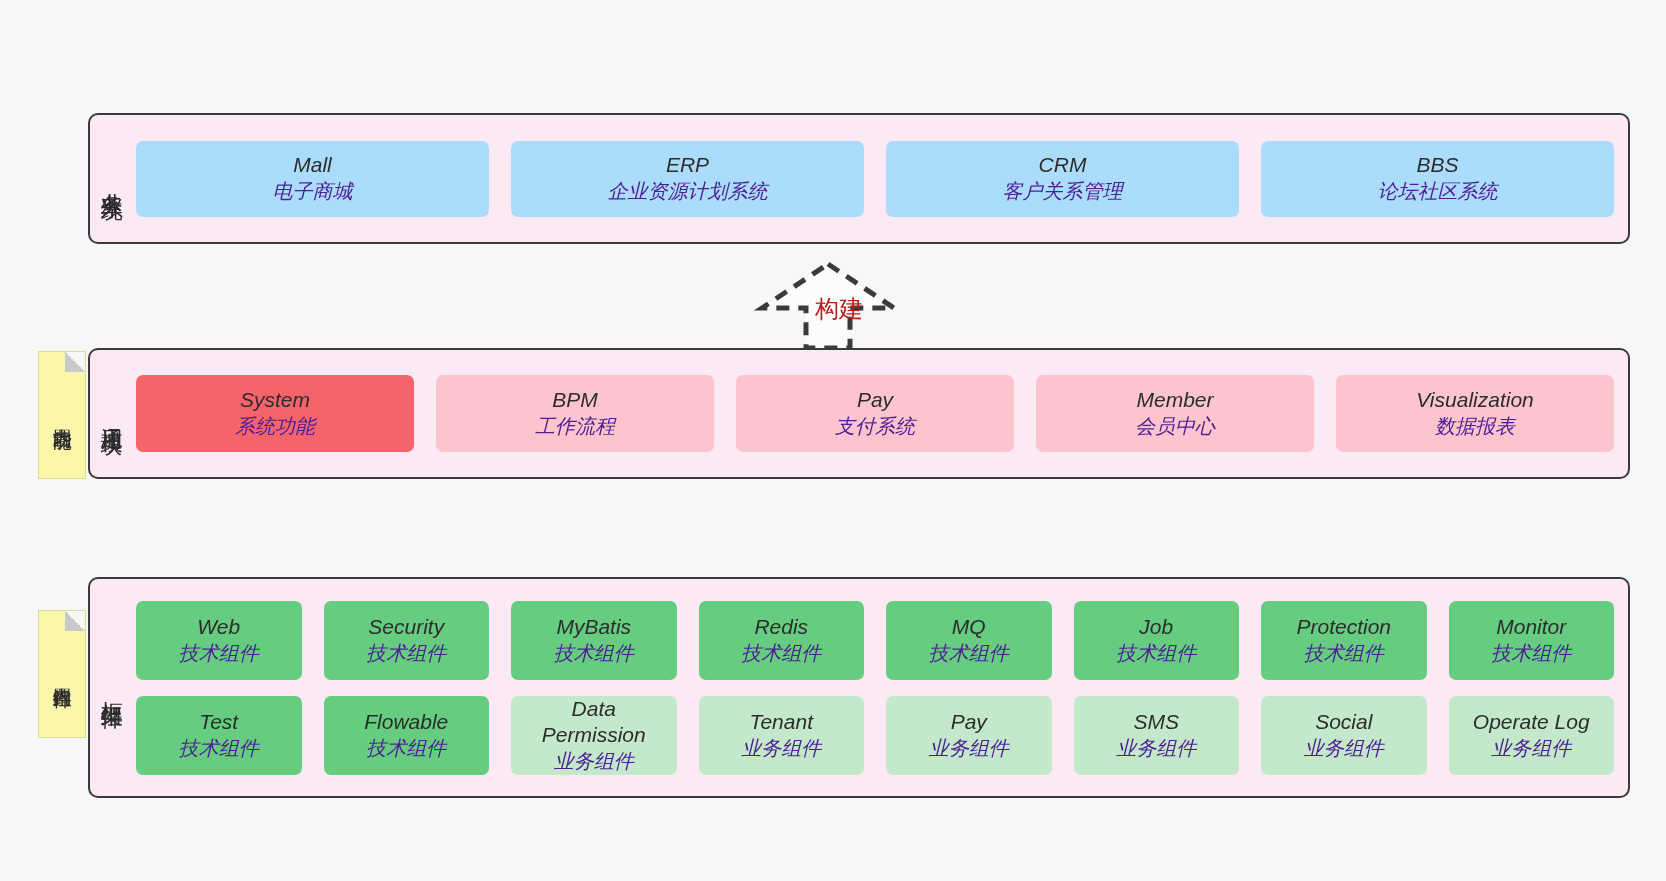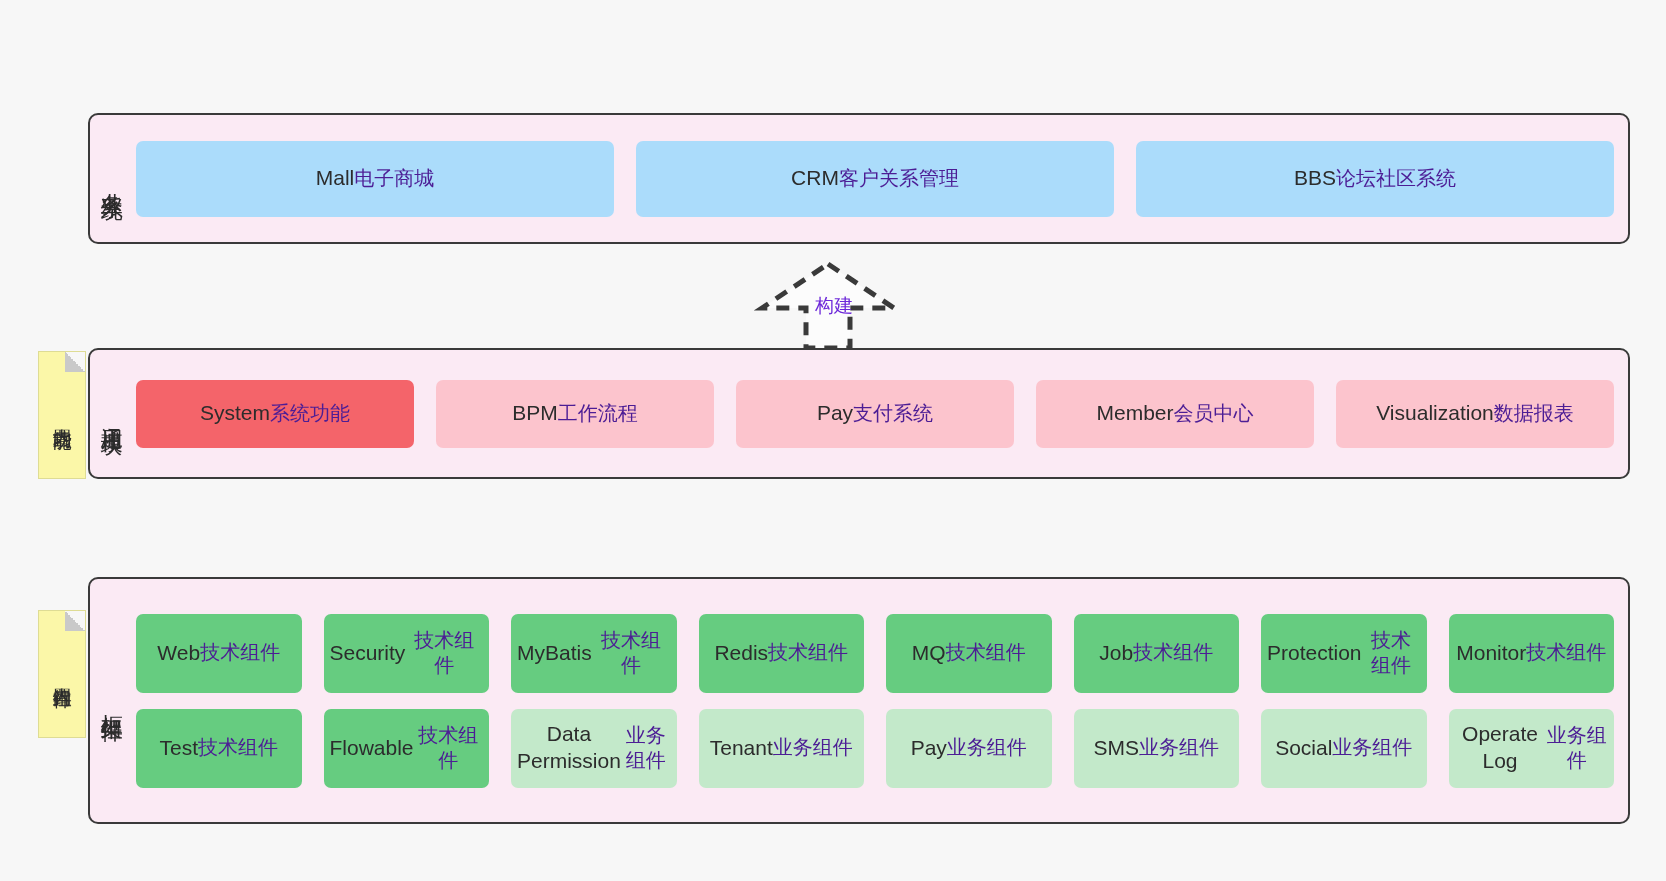--- a/index.html
+++ b/index.html
@@ -48,45 +48,47 @@
   }
   .card-row{
     display:flex;
     gap:22px;
     align-items:stretch;
   }
   .card{
     flex:1 1 0;
     border-radius:7px;
     display:flex;
+    flex-direction:column;
     align-items:center;
     justify-content:center;
     text-align:center;
     line-height:1.27;
     box-sizing:border-box;
     padding:4px 6px;
+    font-style:italic;
   }
   .card .t1{font-size:21px;color:#2c2c2c;}
   .card .t2{font-size:20px;color:#4c1d95;}
 
   
   .c-blue   {background:#abdcfb;}
   .c-red    {background:#f4646a;}
   .c-pink   {background:#fcc4cd;}
   .c-green  {background:#66cc80;}
   .c-lgreen {background:#c3e9ca;}
 
   
   #layer-business{left:88px;  top:113px; width:1542px; height:131px;}
   #layer-business .card-row{height:76px;}
 
   #layer-modules{left:88px;  top:348px; width:1542px; height:131px;}
-  #layer-modules .card-row{height:68px;}
-
-  #layer-framework{left:88px; top:577px; width:1542px; height:247px;}
+  #layer-modules .card-row{height:77px;}
+
+  #layer-framework{left:88px; top:577px; width:1542px; height:221px;}
   #layer-framework .card-row{height:79px;}
 
   
   .sticky{
     position:absolute;
     width:48px;
     background:#fbf7a8;
     border:1px solid #dedc94;
     display:flex;
     align-items:center;
@@ -108,22 +110,22 @@
     background:linear-gradient(225deg,#f7f7f7 0 50%,#c9c9c9 50% 100%);
   }
   #sticky-modules{left:38px; top:351px; height:128px;}
   #sticky-framework{left:38px; top:610px; height:128px;}
 
   
   .gen-arrow{position:absolute;}
   .gen-arrow svg{display:block;overflow:visible;}
   .gen-arrow .lbl{
     position:absolute;
-    font-size:19px;
-    color:#6d28d9;
+    font-size:24px;
+    color:#b91c1c;
     background:transparent;
     white-space:nowrap;
     user-select:none;
   }
   #arrow-build{left:758px; top:262px; width:140px; height:86px;}
   #arrow-build .lbl{left:57px; top:31px;}
   #arrow-impl{left:772px; top:492px; width:140px; height:86px;}
   #arrow-impl .lbl{left:57px; top:31px;}
 </style>
 </head>
@@ -133,20 +135,24 @@
 
   <div class="layer" id="layer-business">
     <div class="layer-label">业务系统</div>
     <div class="layer-body">
       <div class="card-row">
         <div class="card c-blue">
           <span class="t1">Mall</span>
           <span class="t2">电子商城</span>
         </div>
         <div class="card c-blue">
+          <span class="t1">ERP</span>
+          <span class="t2">企业资源计划系统</span>
+        </div>
+        <div class="card c-blue">
           <span class="t1">CRM</span>
           <span class="t2">客户关系管理</span>
         </div>
         <div class="card c-blue">
           <span class="t1">BBS</span>
           <span class="t2">论坛社区系统</span>
         </div>
       </div>
     </div>
   </div>

